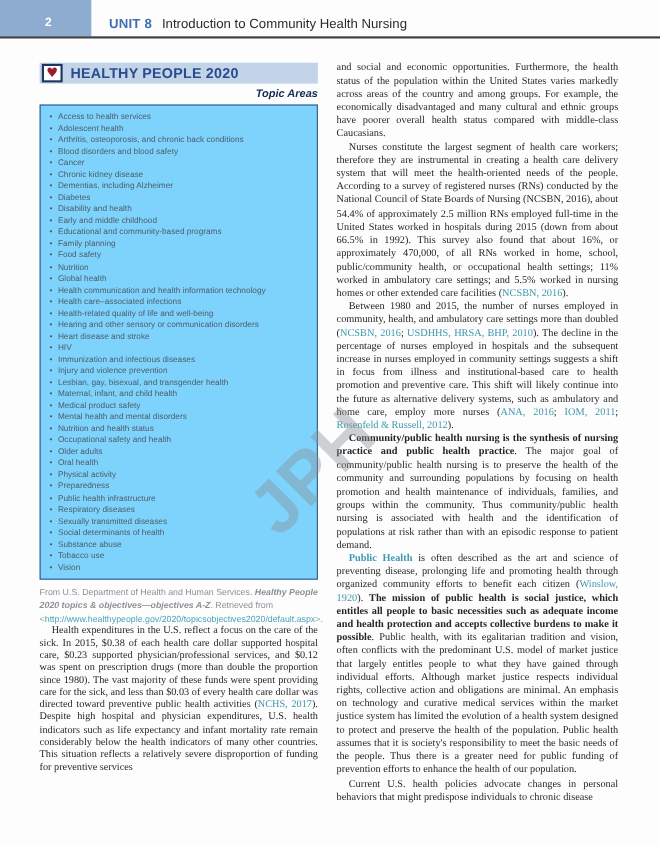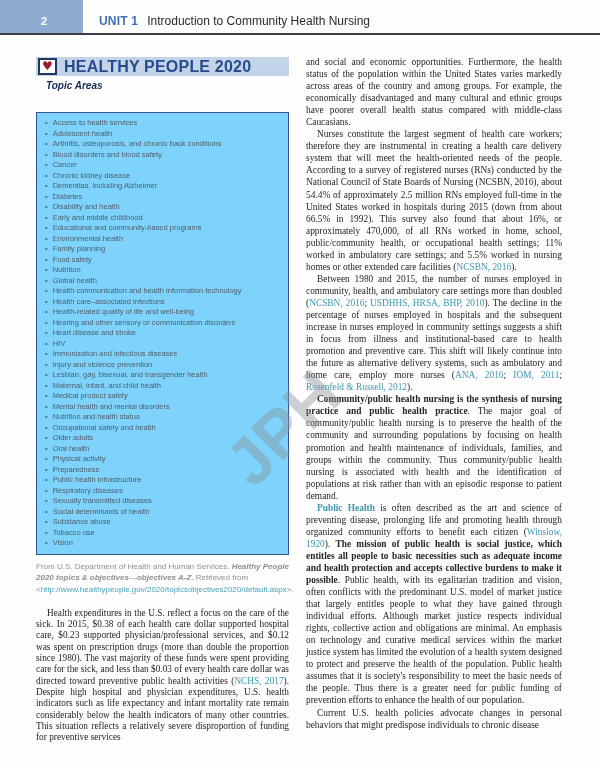--- a/index.html
+++ b/index.html
@@ -55,27 +55,28 @@
     display:flex;align-items:center;justify-content:center;
     flex:0 0 auto;
   }
   .heart-glyph{
     color:#9c1c2c;font-size:12px;line-height:12px;
     font-family:"DejaVu Sans",sans-serif;
     margin-top:-1px;
   }
   .hp-title{
     font-family:"Liberation Sans",sans-serif;
-    font-weight:bold;font-size:16px;color:#274b8d;
+    font-weight:bold;font-size:13px;color:#274b8d;
     letter-spacing:.2px;
   }
   .topic-areas-label{
     font-family:"Liberation Sans",sans-serif;
     font-weight:bold;font-style:italic;font-size:10px;color:#122a52;
-    margin:4px 0 21px 10px;
+    margin:4px 0 4px 10px;
+    text-align:right;
   }
   .topics-box{
     border:1.5px solid #33568e;background:#7dd3fc;
     padding:5px 6px;
   }
   .topics-box ul{
     list-style:none;margin:0;padding:0;
   }
   .topics-box li{
     font-family:"Liberation Sans",sans-serif;
@@ -91,36 +92,36 @@
     text-align:left;
   }
   
   .right-col{position:absolute;left:306px;top:56px;width:256px;}
   .para{
     font-size:9.4px;line-height:12.05px;
     text-align:justify;
   }
   .para.indent{text-indent:11px;}
   .left-col .para{
-    font-size:9.3px;line-height:11.3px;margin-top:12px;
+    font-size:9.3px;line-height:11.3px;
   }
   .seg-l{color:#3e98ae;}
   .seg-b{font-weight:bold;}
   .seg-bl{font-weight:bold;color:#3e98ae;}
   .seg-bi{font-style:italic;font-weight:bold;}
   .box-source .seg-l{color:#49a2b8;}
 </style>
 </head>
 <body>
 
 <div class="header-band">
   <span class="page-number">2</span>
 </div>
 <div class="header-line">
-  <span class="unit-label">UNIT 1</span><span class="unit-title">Introduction to Community Health Nursing</span>
+  <span class="unit-label">UNIT 8</span><span class="unit-title">Introduction to Community Health Nursing</span>
 </div>
 <div class="header-rule"></div>
 
 <div class="watermark">JPH</div>
 
 <div class="left-col">
   <div class="hp-bar">
     <span class="heart-box">
       <span class="heart-glyph">♥</span>
     </span>
@@ -133,21 +134,20 @@
         <li>Adolescent health</li>
         <li>Arthritis, osteoporosis, and chronic back conditions</li>
         <li>Blood disorders and blood safety</li>
         <li>Cancer</li>
         <li>Chronic kidney disease</li>
         <li>Dementias, including Alzheimer</li>
         <li>Diabetes</li>
         <li>Disability and health</li>
         <li>Early and middle childhood</li>
         <li>Educational and community-based programs</li>
-        <li>Environmental health</li>
         <li>Family planning</li>
         <li>Food safety</li>
         <li>Nutrition</li>
         <li>Global health</li>
         <li>Health communication and health information technology</li>
         <li>Health care–associated infections</li>
         <li>Health-related quality of life and well-being</li>
         <li>Hearing and other sensory or communication disorders</li>
         <li>Heart disease and stroke</li>
         <li>HIV</li>

